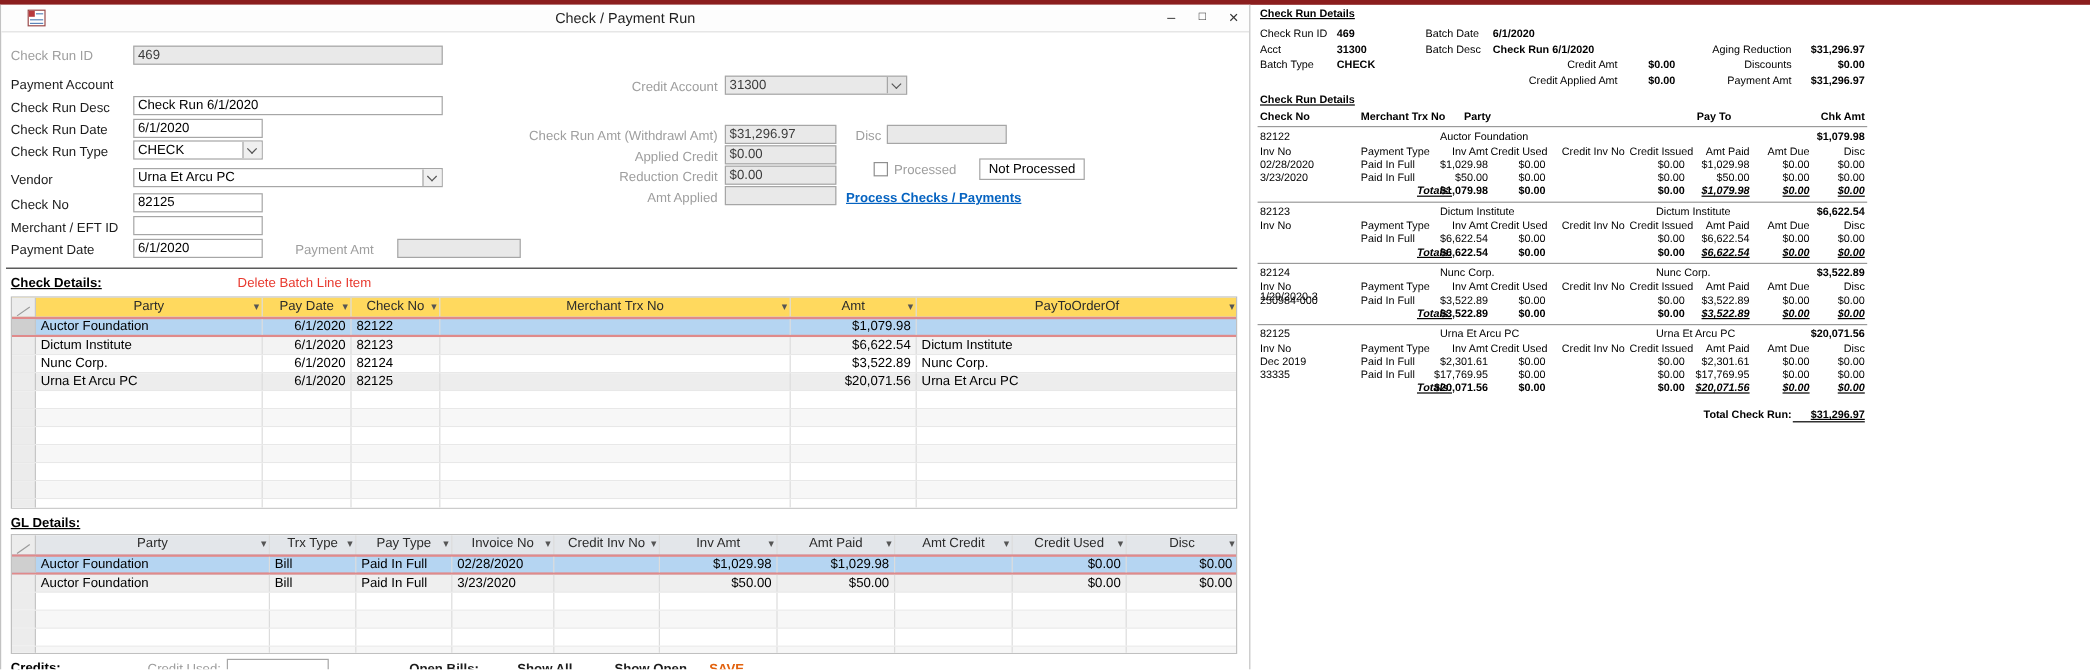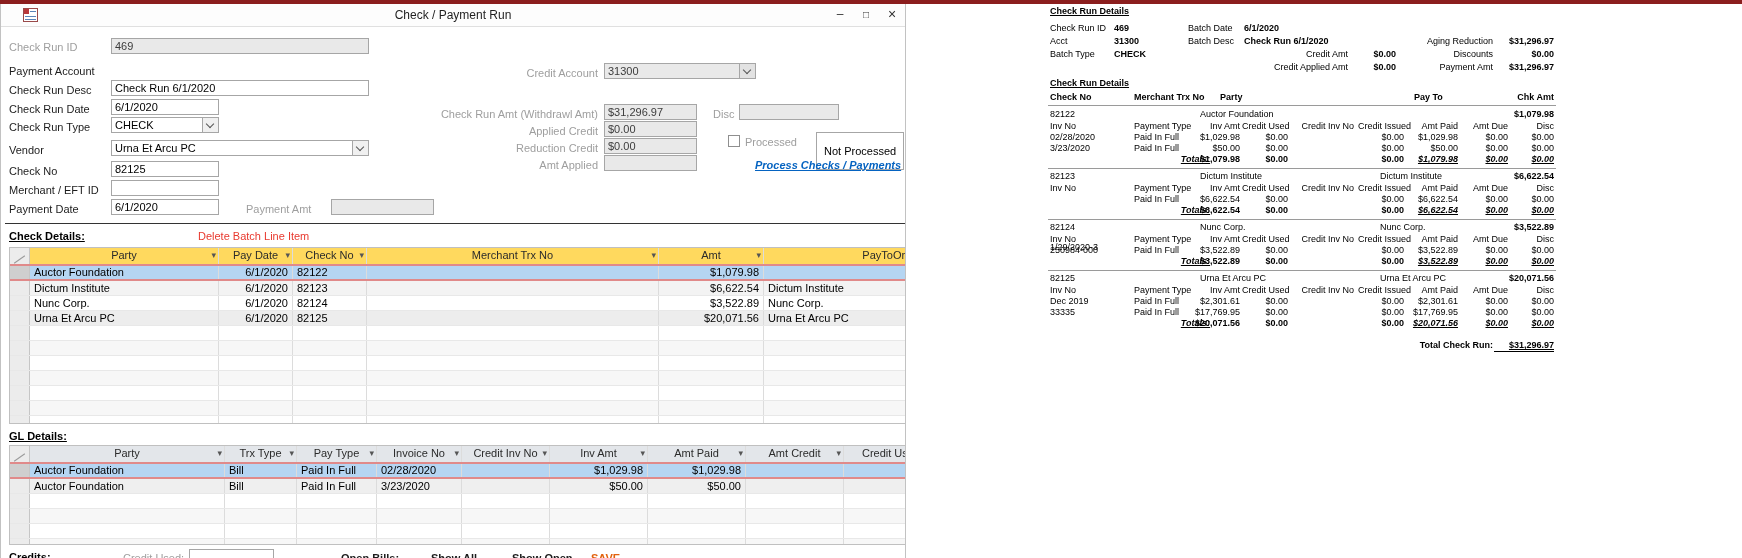--- a/index.html
+++ b/index.html
@@ -1,21 +1,21 @@
 <!DOCTYPE html>
 <html><head>
 <meta charset="utf-8">
 <style>
   * { box-sizing: border-box; margin: 0; padding: 0; }
   body { font-family: "Liberation Sans", sans-serif; background:#fff; }
   .screen { position:relative; width:1742px; height:558px; background:#fff; overflow:hidden; }
   .top-strip { position:absolute; left:0; top:0; width:1742px; height:4px; background:#8b1e1e; }
 
   
-  .win { position:absolute; left:0; top:4px; width:906px; height:554px; background:#fff;
+  .win { position:absolute; left:0; top:4px; width:1042px; height:554px; background:#fff;
          border-left:1px solid #c2c2c2; border-right:1px solid #c2c2c2; overflow:hidden; }
   .titlebar { position:absolute; left:0; top:0; width:100%; height:23px; background:#fdfdfd;
               border-bottom:1px solid #e0e0e0; }
   .apptitle { position:absolute; left:0; right:0; top:4px; text-align:center; font-size:12px; color:#1f1f1f; }
   .appicon { position:absolute; left:22px; top:4px; width:15px; height:14px; border:1px solid #9a4a4a; background:#fff; }
   .appicon .ic-top { position:absolute; left:0; top:0; width:5px; height:5px; background:#b8393c; }
   .appicon .ic-l1 { position:absolute; left:6px; top:2px; width:6px; height:1px; background:#5b84b9; }
   .appicon .ic-l2 { position:absolute; left:1px; top:7px; width:11px; height:1px; background:#5b84b9; }
   .appicon .ic-l3 { position:absolute; left:1px; top:10px; width:11px; height:1px; background:#5b84b9; }
   .wbtn { position:absolute; top:2px; width:18px; height:17px; text-align:center; font-size:12px;
@@ -28,21 +28,21 @@
   .fld { position:absolute; height:16px; border:1px solid #a6a6a6; background:#fff; font-size:11px;
          line-height:14px; padding:0 3px; color:#000; white-space:nowrap; overflow:hidden; }
   .fld.dis { background:#e9e9e9; color:#3c3c3c; }
   .combo-btn { position:absolute; right:0; top:0; width:16px; height:14px; background:#f0f0f0;
                border-left:1px solid #a6a6a6; }
   .combo-btn.dis { background:#e2e2e2; }
   .chev { position:absolute; left:4px; top:3px; width:6px; height:6px;
           border-left:1px solid #555; border-bottom:1px solid #555; transform:rotate(-45deg); }
   .chkbox { position:absolute; width:12px; height:12px; border:1px solid #8f8f8f; background:#fff; }
   .statbox { position:absolute; border:1px solid #a6a6a6; background:#fff; font-size:11px;
-             padding:12px 7px; color:#000; white-space:nowrap; }
+             padding:2px 7px; color:#000; white-space:nowrap; }
   .link { position:absolute; font-size:11px; font-weight:bold; color:#0563c1; text-decoration:underline; white-space:nowrap; }
   .sechead { position:absolute; font-size:11px; font-weight:bold; color:#000; text-decoration:underline; white-space:nowrap; }
   .redact { position:absolute; font-size:11px; color:#e8392e; white-space:nowrap; }
   .hr { position:absolute; height:1px; background:#1a1a1a; }
 
   
   .grid { position:absolute; border:1px solid #c0c0c0; background:#fff; overflow:hidden; }
   .gr { position:relative; white-space:nowrap; font-size:11px; }
   .gc { display:inline-block; vertical-align:top; height:100%; border-right:1px solid #dcdcdc;
         padding:0 4px; overflow:hidden; white-space:nowrap; }
@@ -134,21 +134,21 @@
     <span class="lbl gray r" style="left:447px; top:137px; width:150px;">Reduction Credit</span>
     <div class="fld dis" style="left:603px; top:134px; width:93px;">$0.00</div>
 
     <span class="chkbox" style="left:727px; top:131px;"></span>
     <span class="lbl gray" style="left:744px; top:131px;">Processed</span>
     <div class="statbox" style="left:815px; top:128px;">Not Processed</div>
 
     <span class="lbl gray r" style="left:447px; top:154px; width:150px;">Amt Applied</span>
     <div class="fld dis" style="left:603px; top:151px; width:93px;"></div>
 
-    <span class="link" style="left:754px; top:155px;font-style:italic;">Process Checks / Payments</span>
+    <span class="link" style="left:704px; top:155px;">Process Checks / Payments</span>
 
     <div class="hr" style="left:4px; top:219px; width:1026px; background:#333;"></div>
     <span class="sechead" style="left:8px; top:226px;">Check Details:</span>
     <span class="redact" style="left:197px; top:226px;">Delete Batch Line Item</span>
     <div class="grid" id="check-grid" style="left:8px; top:243px; width:1022px; height:177px;">
         <div class="gr ghead" style="background: rgb(255, 217, 94);"><div class="gc gsel" style="width: 20px;"><span style="position: absolute; left: 3px; top: 11px; width: 13px; height: 1px; background: rgb(154, 154, 154); transform: rotate(-35deg);"></span></div><div class="gc" style="width: 189px;"><span>Party</span><span class="arw">▾</span></div><div class="gc" style="width: 74px;"><span>Pay Date</span><span class="arw">▾</span></div><div class="gc" style="width: 74px;"><span>Check No</span><span class="arw">▾</span></div><div class="gc" style="width: 292px;"><span>Merchant Trx No</span><span class="arw">▾</span></div><div class="gc" style="width: 105px;"><span>Amt</span><span class="arw">▾</span></div><div class="gc" style="width: 268px;"><span>PayToOrderOf</span><span class="arw">▾</span></div></div>
         <div class="gr grow cur"><div class="gc gsel" style="width: 20px; background: rgb(207, 207, 207);"></div><div class="gc al-l" style="width: 189px;">Auctor Foundation</div><div class="gc al-r" style="width: 74px;">6/1/2020</div><div class="gc al-l" style="width: 74px;">82122</div><div class="gc al-l" style="width: 292px;"></div><div class="gc al-r" style="width: 105px;">$1,079.98</div><div class="gc al-l" style="width: 268px;"></div></div>
         <div class="gr grow" style="background: rgb(243, 243, 243);"><div class="gc gsel" style="width: 20px;"></div><div class="gc al-l" style="width: 189px;">Dictum Institute</div><div class="gc al-r" style="width: 74px;">6/1/2020</div><div class="gc al-l" style="width: 74px;">82123</div><div class="gc al-l" style="width: 292px;"></div><div class="gc al-r" style="width: 105px;">$6,622.54</div><div class="gc al-l" style="width: 268px;">Dictum Institute</div></div>
         <div class="gr grow" style="background: rgb(255, 255, 255);"><div class="gc gsel" style="width: 20px;"></div><div class="gc al-l" style="width: 189px;">Nunc Corp.</div><div class="gc al-r" style="width: 74px;">6/1/2020</div><div class="gc al-l" style="width: 74px;">82124</div><div class="gc al-l" style="width: 292px;"></div><div class="gc al-r" style="width: 105px;">$3,522.89</div><div class="gc al-l" style="width: 268px;">Nunc Corp.</div></div>
         <div class="gr grow" style="background: rgb(237, 237, 237);"><div class="gc gsel" style="width: 20px;"></div><div class="gc al-l" style="width: 189px;">Urna Et Arcu PC</div><div class="gc al-r" style="width: 74px;">6/1/2020</div><div class="gc al-l" style="width: 74px;">82125</div><div class="gc al-l" style="width: 292px;"></div><div class="gc al-r" style="width: 105px;">$20,071.56</div><div class="gc al-l" style="width: 268px;">Urna Et Arcu PC</div></div>

